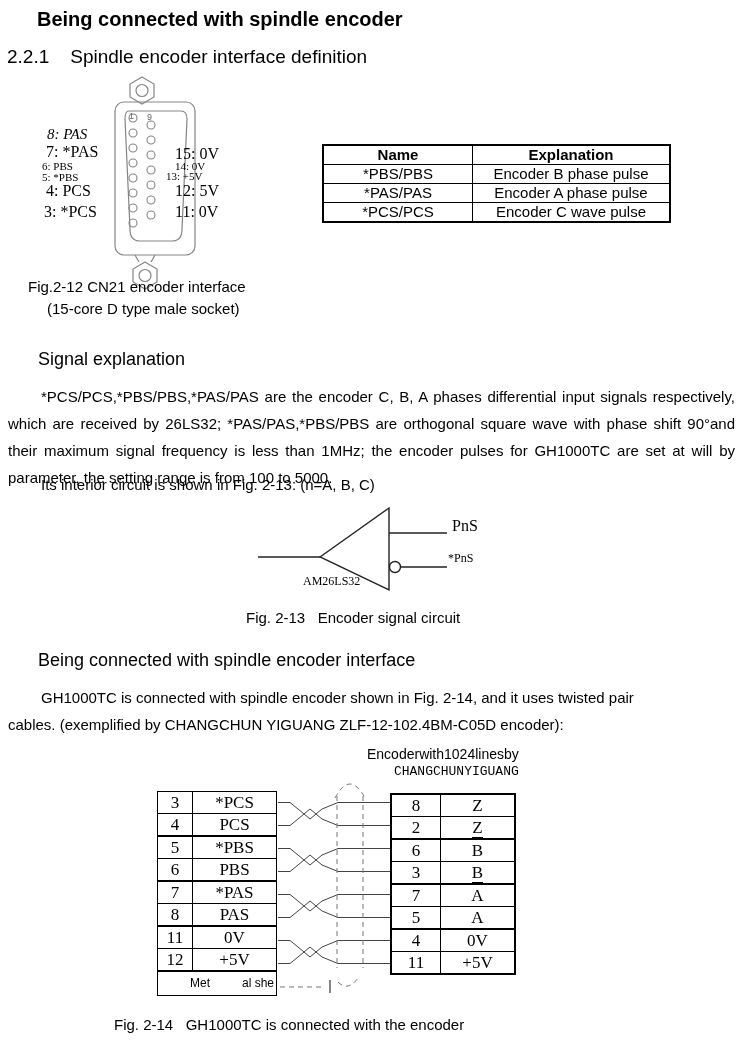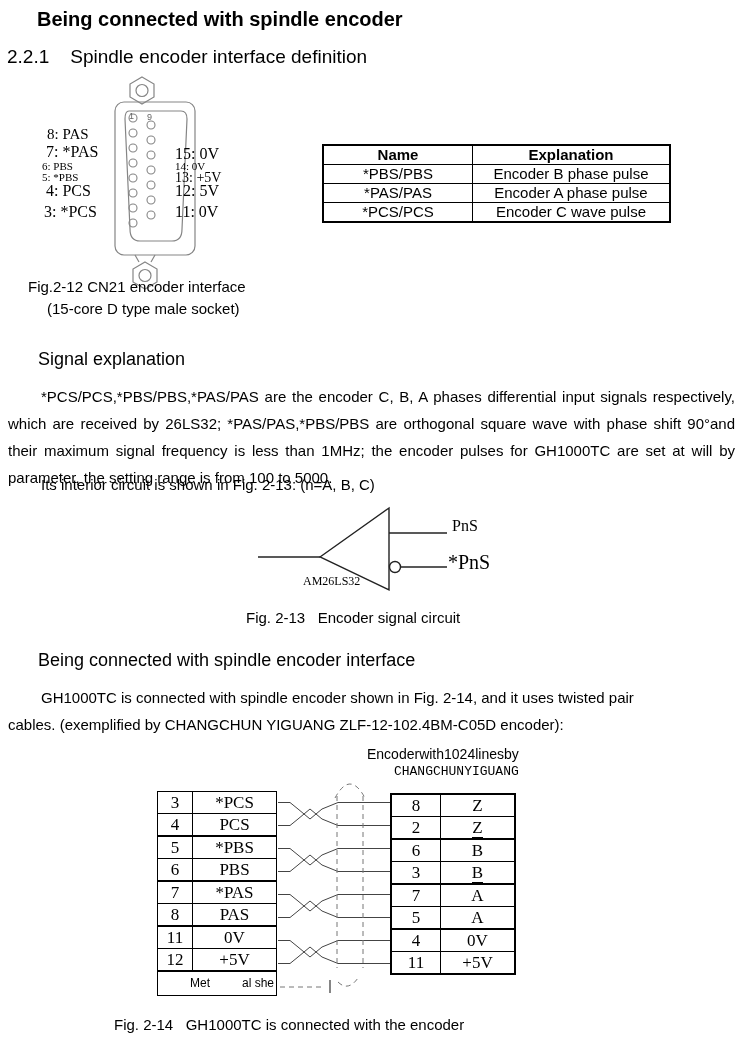--- a/index.html
+++ b/index.html
@@ -8,50 +8,50 @@
   .abs{position:absolute;}
   .nowrap{white-space:nowrap;}
   .serif{font-family:"Liberation Serif",serif;}
 
   #h1{left:37px;top:8px;font-size:20px;font-weight:700;}
   #sec{left:7px;top:46px;font-size:19px;display:flex;}
   #sec .t{margin-left:21px;}
 
   #conn-svg{left:95px;top:68px;}
   .pl{position:absolute;font-family:"Liberation Serif",serif;white-space:nowrap;}
-  #pl8{left:47px;top:126px;font-size:15px;}
+  #pl8{left:47px;top:126px;font-size:15px;font-style:italic;}
   #pl7{left:46px;top:143px;font-size:16px;}
   #pl6{left:42px;top:160px;font-size:11px;}
   #pl5{left:42px;top:171px;font-size:11px;}
   #pl4{left:46px;top:182px;font-size:16px;}
   #pl3{left:44px;top:203px;font-size:16px;text-align:right;}
   #pr15{left:175px;top:145px;font-size:16px;}
   #pr14{left:175px;top:160px;font-size:11px;}
-  #pr13{left:175px;top:170px;font-size:14px;}
+  #pr13{left:166px;top:170px;font-size:11px;}
   #pr12{left:175px;top:182px;font-size:16px;}
   #pr11{left:175px;top:203px;font-size:16px;}
 
   #cap212{left:28px;top:276px;font-size:15px;line-height:22px;}
   #cap212 .l2{margin-left:19px;}
 
   #sigtable{left:322px;top:144px;border-collapse:collapse;border:2px solid #000;}
   #sigtable th,#sigtable td{border:1px solid #000;text-align:center;font-size:15px;
        height:18px;line-height:18px;padding:0 4px;}
   #sigtable th{font-weight:700;}
   #sigtable .cn{width:140px;}
   #sigtable .ce{width:188px;}
 
   #sigheading{left:38px;top:349px;font-size:18px;}
   #para1{left:8px;top:383px;width:727px;font-size:15px;line-height:27px;
          text-align:justify;text-indent:33px;}
   #note1{left:41px;top:476px;font-size:15px;}
 
   #ckt{left:200px;top:495px;}
   #lbl-pns{left:452px;top:517px;font-size:16px;}
-  #lbl-npns{left:448px;top:551px;font-size:20px;text-align:center;}
+  #lbl-npns{left:448px;top:551px;font-size:12px;text-align:center;}
   #lbl-chip{left:303px;top:574px;font-size:12px;}
   #cap213{left:246px;top:609px;font-size:15px;white-space:pre;}
 
   #h2b{left:38px;top:650px;font-size:18px;}
   #para2{left:8px;top:684px;width:652px;font-size:15px;line-height:27px;text-indent:33px;}
 
   #enc-lbl{left:367px;top:746px;line-height:17px;text-align:right;}
   #enc-lbl .e1{font-size:14px;display:block;}
   #enc-lbl .e2{font-size:13px;display:block;font-family:"Liberation Mono",monospace;letter-spacing:0px;}
 

